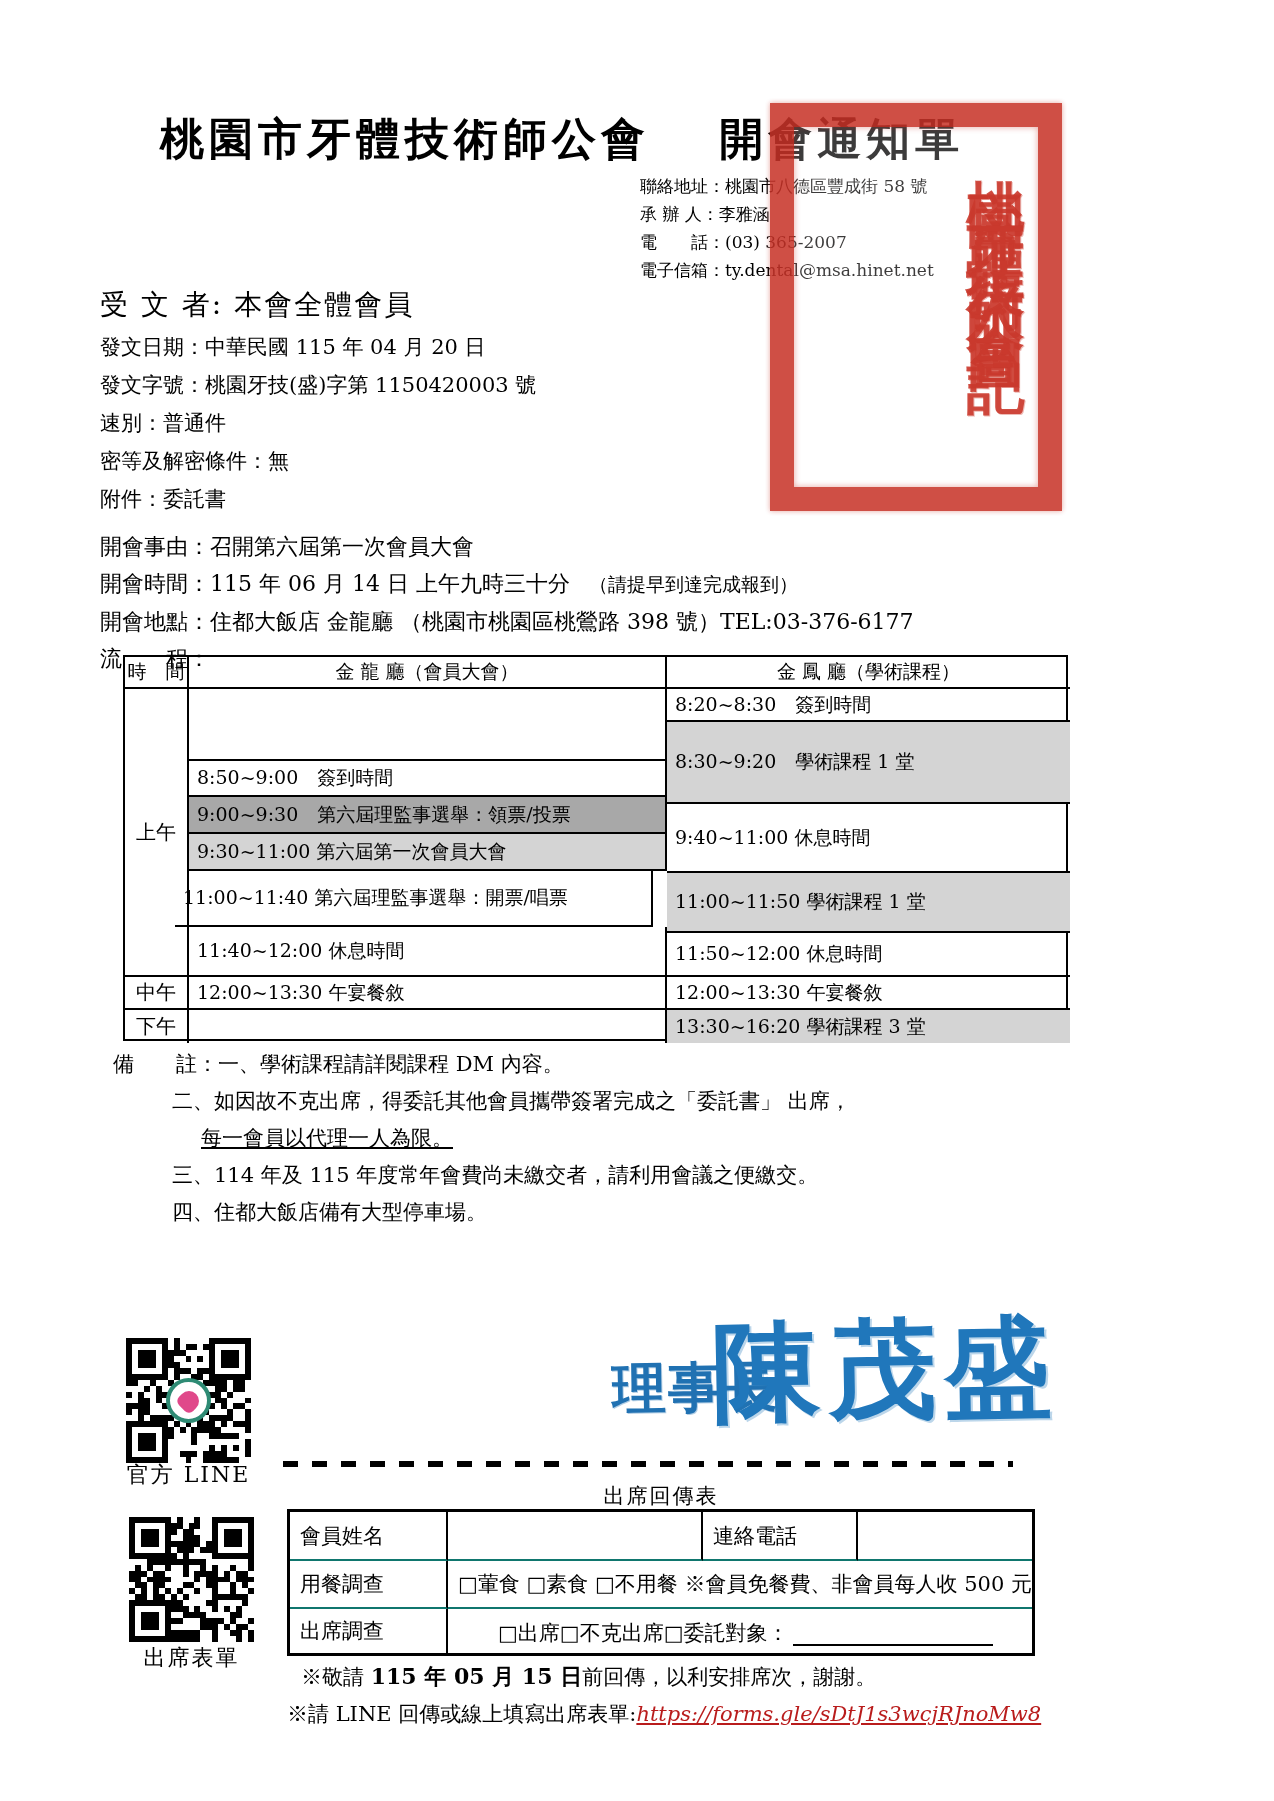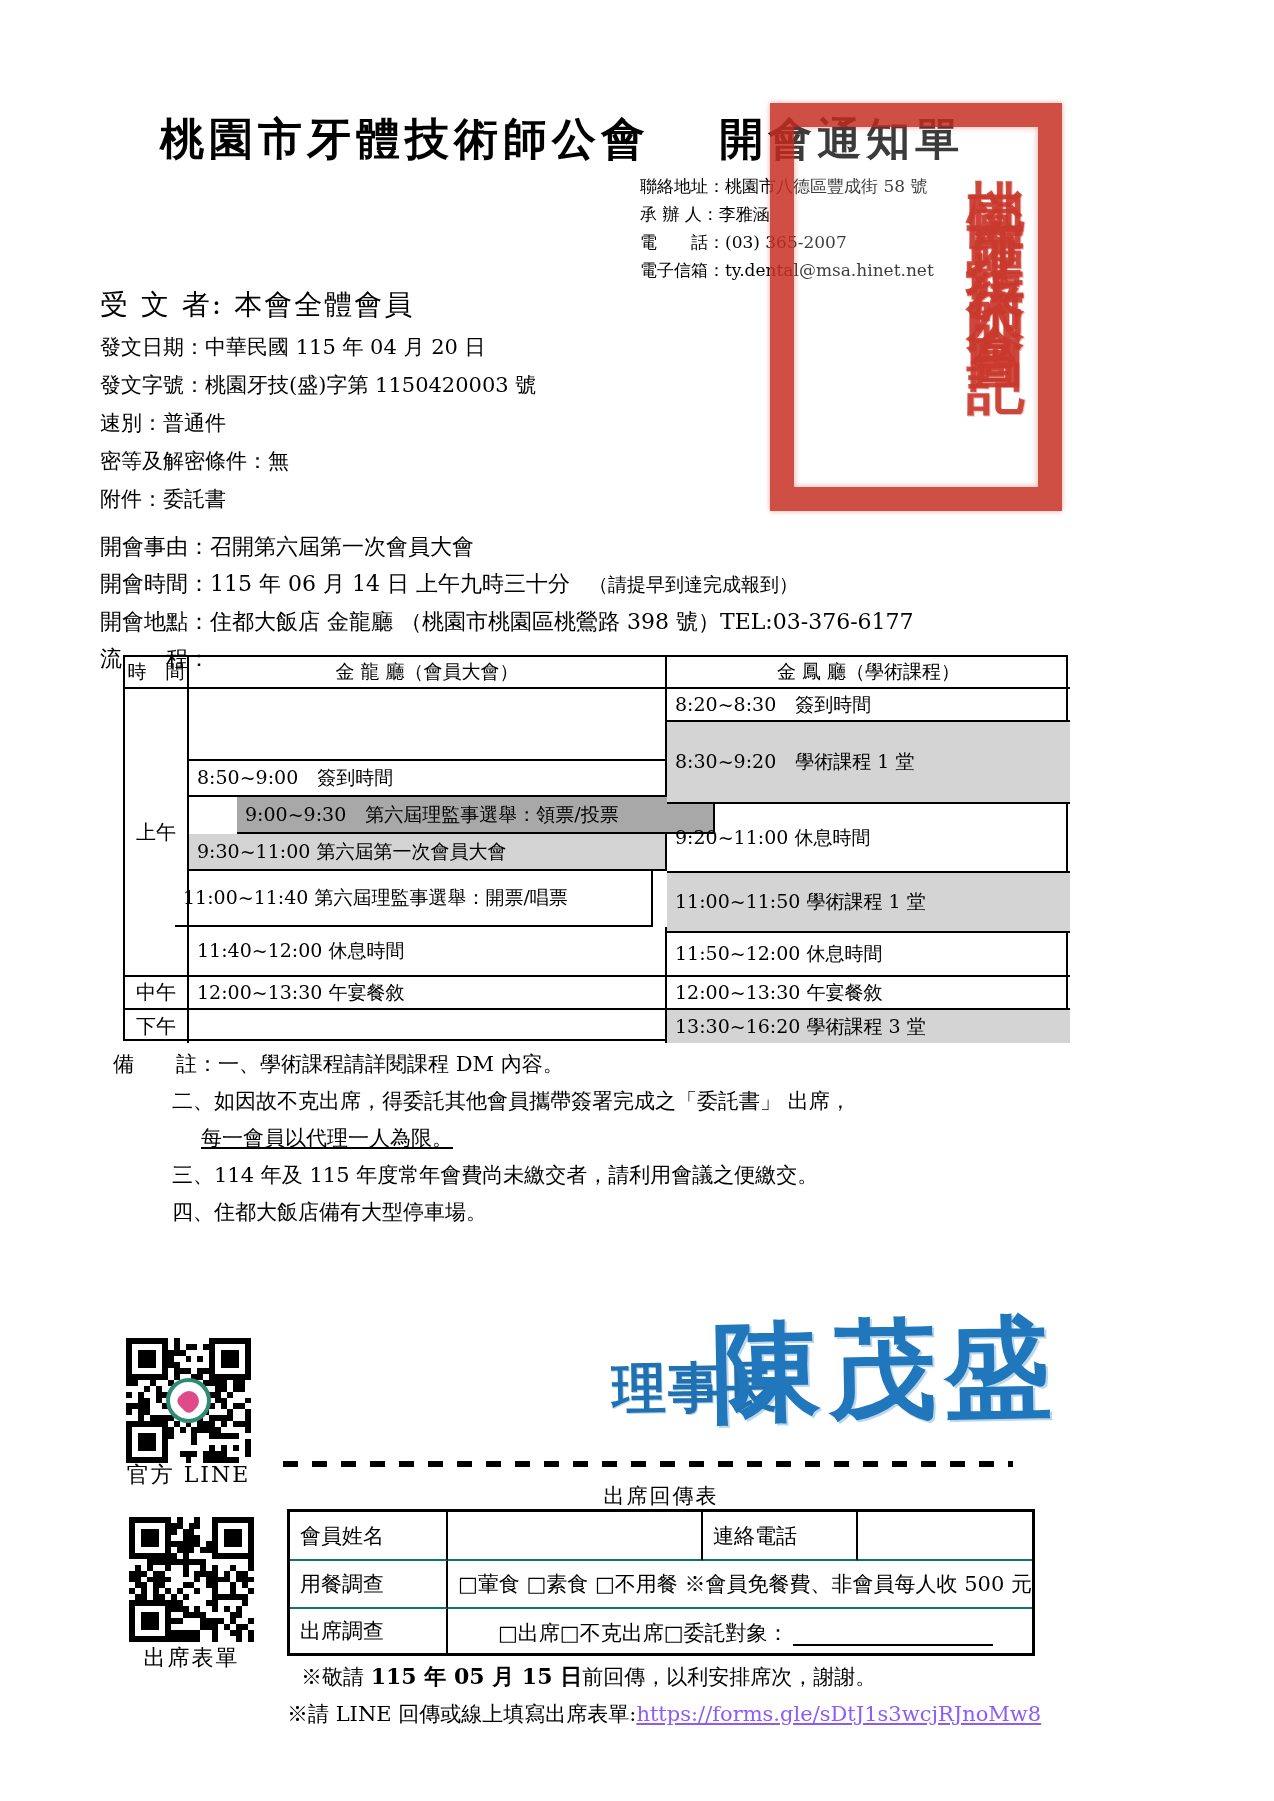--- a/index.html
+++ b/index.html
@@ -39,21 +39,21 @@
   
   .meeting{left:100px;top:528px;font-size:22px;line-height:37px;white-space:nowrap;}
   .meeting .small{font-size:19px;}
 
   
   .sch{left:123px;top:655px;width:945px;height:386px;box-sizing:border-box;border:2px solid #000;font-size:19px;}
   .sch .cell{position:absolute;box-sizing:border-box;display:flex;align-items:center;padding-left:8px;overflow:hidden;white-space:nowrap;}
   .sch .center{justify-content:center;padding-left:0;}
   .sch .bb{border-bottom:2px solid #000;}
   .sch .br{border-right:2px solid #000;}
-  .sch .dark{background:#a8a8a8;margin-left:48px;}
+  .sch .dark{background:#a8a8a8;}
   .sch .light{background:#d4d4d4;}
 
   
   .notes{left:113px;top:1046px;font-size:21px;line-height:37px;white-space:nowrap;}
   .notes .row{display:flex;}
   .notes .indent1{margin-left:59px;}
   .notes .indent2{margin-left:88px;text-decoration:underline;}
 
   
   .qr-box{width:127px;height:125px;}
@@ -79,21 +79,21 @@
   .reply{left:287px;top:1509px;width:748px;height:147px;box-sizing:border-box;border:3px solid #000;font-size:21px;}
   .reply .cell{position:absolute;box-sizing:border-box;display:flex;align-items:center;padding-left:10px;white-space:nowrap;overflow:visible;}
   .reply .bb{border-bottom:2px solid #0f766e;}
   .reply .br{border-right:2px solid #000;}
   .blank-line{display:inline-block;width:200px;border-bottom:2px solid #000;height:24px;margin-left:4px;}
 
   
   .footer1{left:301px;top:1662px;font-size:21px;white-space:nowrap;}
   .footer1 b{font-size:22px;}
   .footer2{left:287px;top:1700px;font-size:21px;white-space:nowrap;}
-  .footer2 a{color:#8b5cf6;text-decoration:underline;}
+  .footer2 a{color:#b91c1c;text-decoration:underline;font-style:italic;}
 </style>
 </head>
 <body>
 
 <div class="page">
 
   <div class="abs doc-title">桃園市牙體技術師公會　 開會通知單</div>
 
   <div class="abs contact">
     <div>聯絡地址：桃園市八德區豐成街 58 號</div>
@@ -136,21 +136,21 @@
 
     <div class="cell bb br" style="left:64px;top:32px;width:478px;height:72px;"></div>
     <div class="cell bb br" style="left:64px;top:104px;width:478px;height:36px;">8:50~9:00　簽到時間</div>
     <div class="cell bb br dark" style="left:64px;top:140px;width:478px;height:37px;">9:00~9:30　第六屆理監事選舉：領票/投票</div>
     <div class="cell bb br light" style="left:64px;top:177px;width:478px;height:37px;">9:30~11:00 第六屆第一次會員大會</div>
     <div class="cell bb br" style="left:50px;top:214px;width:478px;height:56px;">11:00~11:40 第六屆理監事選舉：開票/唱票</div>
     <div class="cell bb br" style="left:64px;top:270px;width:478px;height:50px;">11:40~12:00 休息時間</div>
 
     <div class="cell bb" style="left:542px;top:32px;width:403px;height:33px;">8:20~8:30　簽到時間</div>
     <div class="cell bb light" style="left:542px;top:65px;width:403px;height:82px;">8:30~9:20　學術課程 1 堂</div>
-    <div class="cell bb" style="left:542px;top:147px;width:403px;height:69px;">9:20~11:00 休息時間</div>
+    <div class="cell bb" style="left:542px;top:147px;width:403px;height:69px;">9:40~11:00 休息時間</div>
     <div class="cell bb light" style="left:542px;top:216px;width:403px;height:60px;">11:00~11:50 學術課程 1 堂</div>
     <div class="cell bb" style="left:542px;top:276px;width:403px;height:44px;">11:50~12:00 休息時間</div>
 
     <div class="cell bb br" style="left:64px;top:320px;width:478px;height:33px;">12:00~13:30 午宴餐敘</div>
     <div class="cell bb" style="left:542px;top:320px;width:403px;height:33px;">12:00~13:30 午宴餐敘</div>
 
     <div class="cell br" style="left:64px;top:353px;width:478px;height:33px;"></div>
     <div class="cell light" style="left:542px;top:353px;width:403px;height:33px;">13:30~16:20 學術課程 3 堂</div>
   </div>
 

